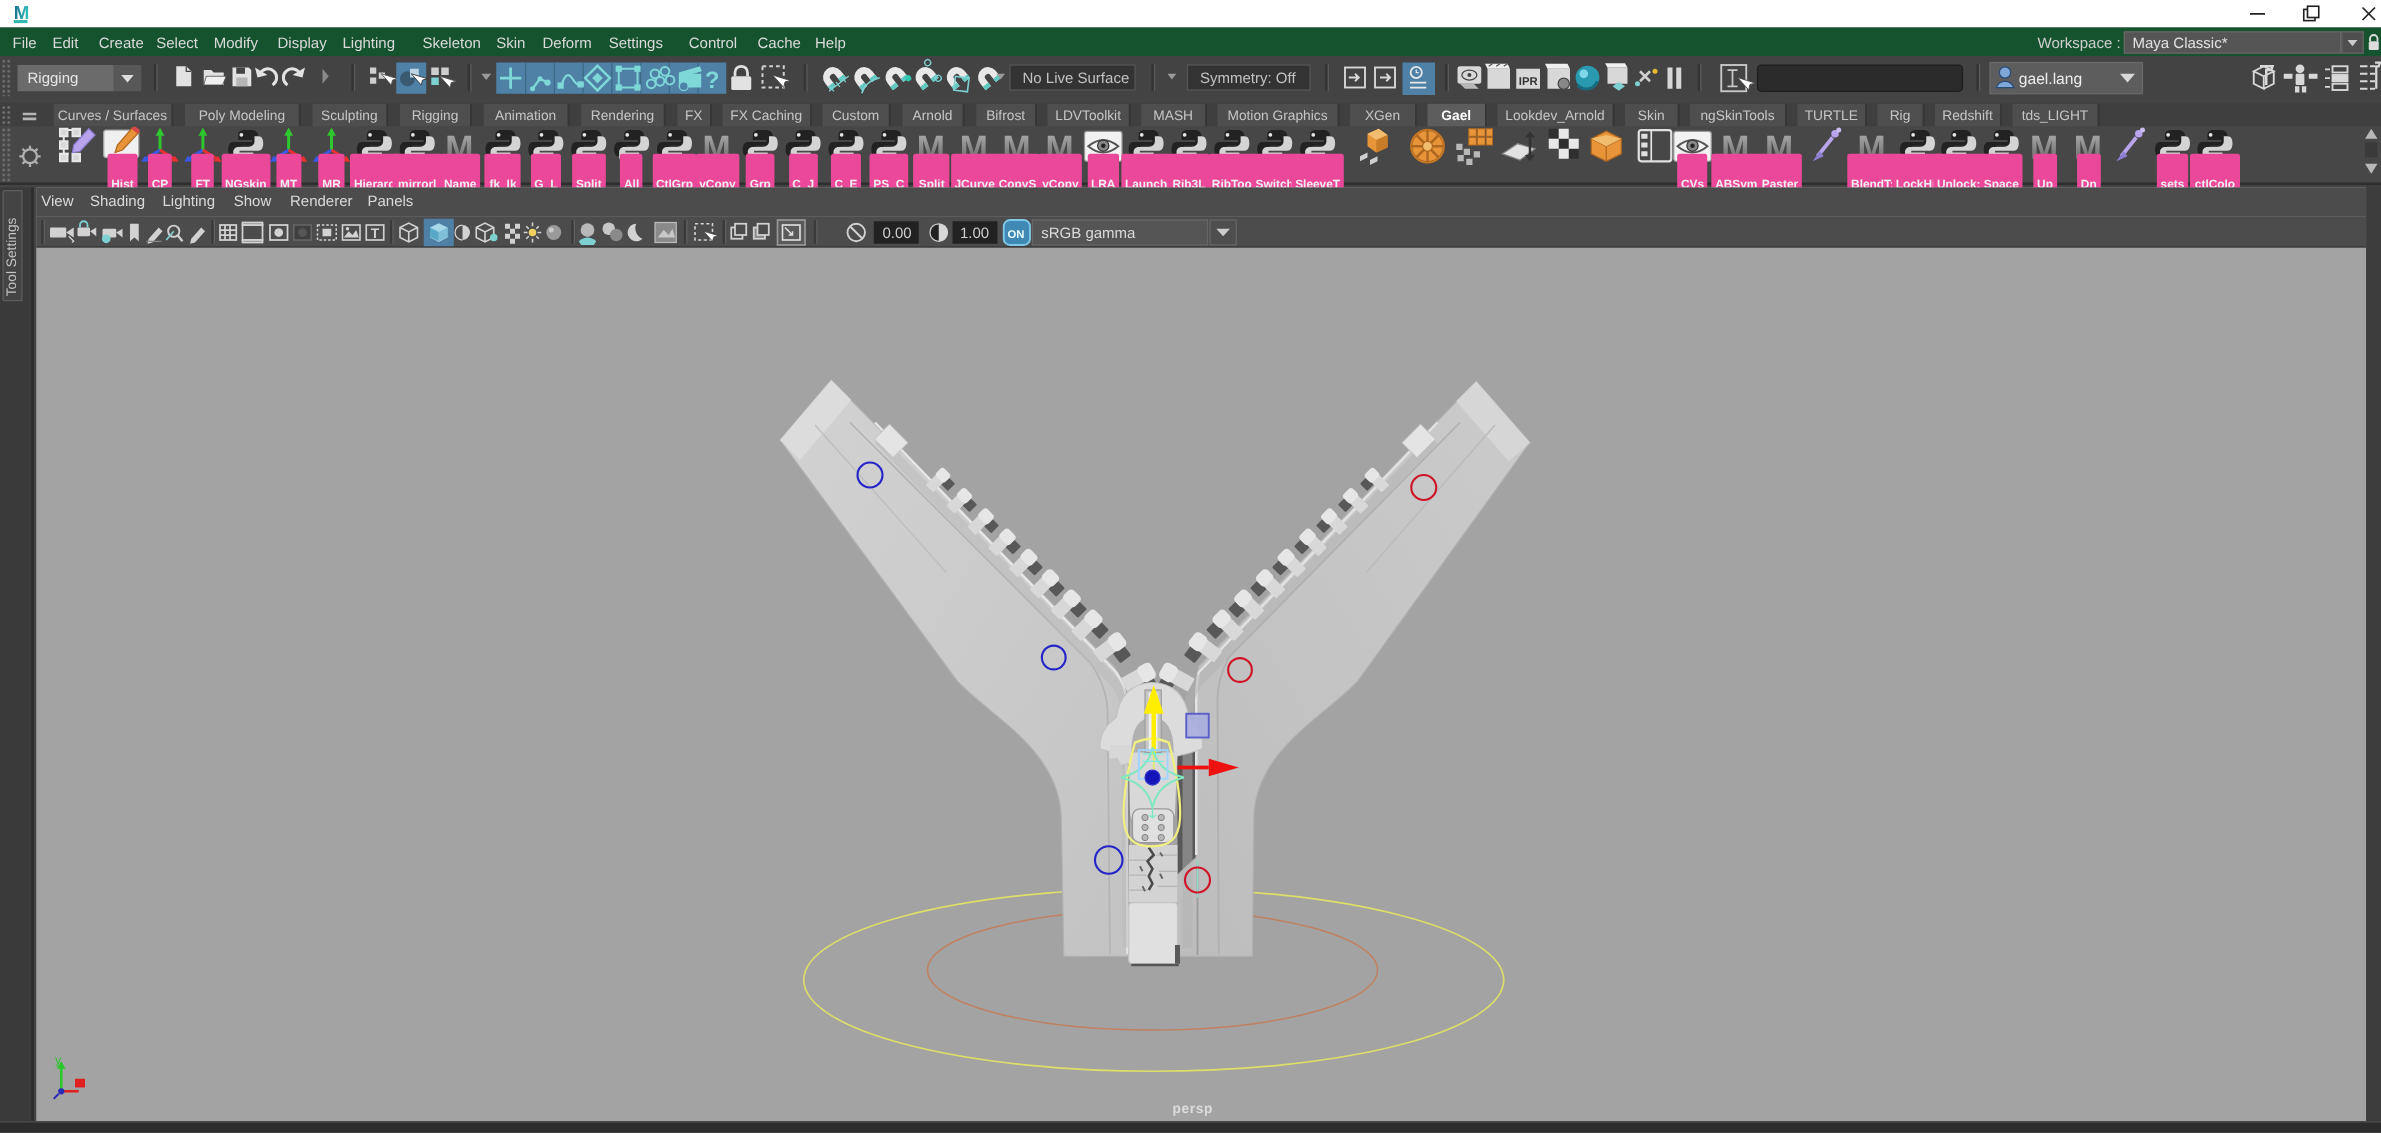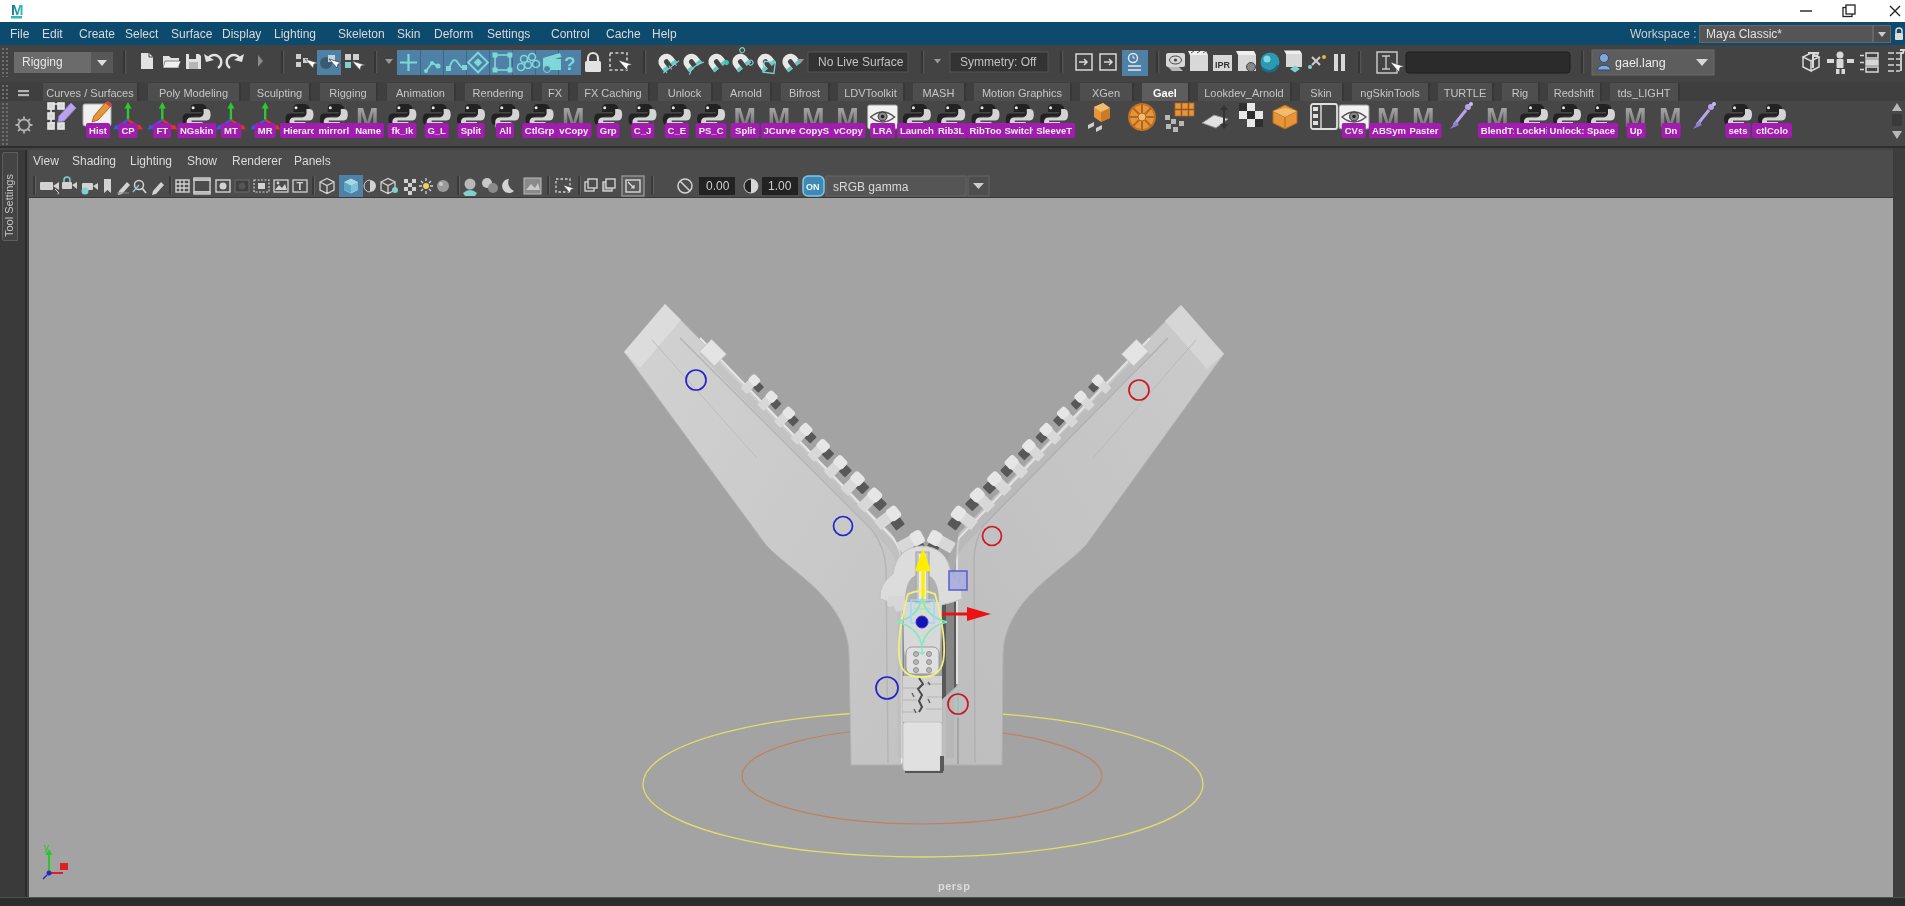--- a/index.html
+++ b/index.html
@@ -1,25 +1,25 @@
 <!DOCTYPE html>
 <html><head><meta charset="utf-8"><style>
 *{margin:0;padding:0;box-sizing:border-box}
 html,body{width:1905px;height:906px;overflow:hidden;background:#444;font-family:"Liberation Sans",sans-serif}
 .abs{position:absolute}
 #titlebar{position:absolute;left:0;top:0;width:1905px;height:22px;background:#fff;color:#111}
 #titlebar .t{position:absolute;left:24px;top:4px;font-size:12px;white-space:pre}
-#menubar{position:absolute;left:0;top:22px;width:1905px;height:23px;background:#0c4a6e}
+#menubar{position:absolute;left:0;top:22px;width:1905px;height:23px;background:#14532d}
 #menubar span.mi{position:absolute;top:5px;font-size:12px;color:#dadada}
 #statusline{position:absolute;left:0;top:45px;width:1905px;height:34px;background:#434343}
 #shelftabs{position:absolute;left:0;top:82px;width:1905px;height:22px;background:#3f3f3f}
 #shelficons{position:absolute;left:0;top:101px;width:1905px;height:47px;background:#474747;border-bottom:2px solid #2e2e2e}
 .tab{position:absolute;top:1px;height:21px;background:#4e4e4e;color:#c6c6c6;font-size:11px;text-align:center;line-height:20px;border-right:2px solid #373737}
 .tab.active{background:#5d5d5d;color:#fff;font-weight:bold}
-.chip{position:absolute;top:22px;height:15px;background:#a21caf;color:#eee;font-size:9.5px;font-weight:bold;line-height:15px;text-align:center;border-radius:2px;padding:0 3px;white-space:nowrap;transform:translateX(-50%)}
+.chip{position:absolute;top:22px;height:15px;background:#ec4899;color:#eee;font-size:9.5px;font-weight:bold;line-height:15px;text-align:center;border-radius:2px;padding:17px 3px;white-space:nowrap;transform:translateX(-50%)}
 #toolsettings{position:absolute;left:0;top:150px;width:27px;height:747px;background:#3a3a3a;border-right:2px solid #2c2c2c}
 #tstab{position:absolute;left:2px;top:2px;width:16px;height:89px;background:#444;border:1px solid #5e5e5e;border-radius:2px 0 0 2px}
 #panel{position:absolute;left:29px;top:150px;width:1864px;height:747px;background:#a3a3a3}
 #panelmenu{position:absolute;left:0;top:0;width:1864px;height:23px;background:#4c4c4c}
 #panelmenu span{position:absolute;top:4px;font-size:12px;color:#dadada}
 #paneltools{position:absolute;left:0;top:23px;width:1864px;height:25px;background:#4c4c4c;border-bottom:1px solid #383838}
 #bottomstrip{position:absolute;left:0;top:897px;width:1905px;height:9px;background:#2d2d2d;border-top:1px solid #505050}
 .grip{position:absolute;left:1px;width:8px;background-image:radial-gradient(circle at 2px 2px,#6e6e6e 1px,transparent 1.2px);background-size:4px 4px}
 </style></head><body>
 
@@ -37,21 +37,21 @@
       <rect x="1843" y="7.5" width="9" height="9" fill="none" stroke="#222" stroke-width="1.3"></rect>
       <rect x="1846" y="5" width="9" height="9" fill="#fff" stroke="#222" stroke-width="1.3"></rect>
       <path d="M1890 6 l10 10 M1900 6 l-10 10" stroke="#222" stroke-width="1.4"></path>
     </svg>
 </div>
 <div id="menubar">
 <span class="mi" style="left:10px">File</span>
 <span class="mi" style="left:42px">Edit</span>
 <span class="mi" style="left:79px">Create</span>
 <span class="mi" style="left:125px">Select</span>
-<span class="mi" style="left:171px">Surface</span>
+<span class="mi" style="left:171px">Modify</span>
 <span class="mi" style="left:222px">Display</span>
 <span class="mi" style="left:274px">Lighting</span>
 <span class="mi" style="left:338px">Skeleton</span>
 <span class="mi" style="left:397px">Skin</span>
 <span class="mi" style="left:434px">Deform</span>
 <span class="mi" style="left:487px">Settings</span>
 <span class="mi" style="left:551px">Control</span>
 <span class="mi" style="left:606px">Cache</span>
 <span class="mi" style="left:652px">Help</span>
 <span class="mi" style="left:1630px;color:#cfcfcf">Workspace :</span>
@@ -281,21 +281,21 @@
       <rect width="11" height="2.2" y="4" fill="#b5b5b5"></rect>
     </svg>
 <div class="tab" style="left:43px;width:96px">Curves / Surfaces</div>
 <div class="tab" style="left:148px;width:93px">Poly Modeling</div>
 <div class="tab" style="left:250px;width:61px">Sculpting</div>
 <div class="tab" style="left:320px;width:58px">Rigging</div>
 <div class="tab" style="left:387px;width:69px">Animation</div>
 <div class="tab" style="left:465px;width:68px">Rendering</div>
 <div class="tab" style="left:542px;width:28px">FX</div>
 <div class="tab" style="left:578px;width:72px">FX Caching</div>
-<div class="tab" style="left:658px;width:55px">Unlock</div>
+<div class="tab" style="left:658px;width:55px">Custom</div>
 <div class="tab" style="left:722px;width:50px">Arnold</div>
 <div class="tab" style="left:781px;width:49px">Bifrost</div>
 <div class="tab" style="left:838px;width:67px">LDVToolkit</div>
 <div class="tab" style="left:913px;width:53px">MASH</div>
 <div class="tab" style="left:974px;width:98px">Motion Graphics</div>
 <div class="tab" style="left:1080px;width:54px">XGen</div>
 <div class="tab active" style="left:1142px;width:48px">Gael</div>
 <div class="tab" style="left:1198px;width:94px">Lookdev_Arnold</div>
 <div class="tab" style="left:1300px;width:44px">Skin</div>
 <div class="tab" style="left:1352px;width:78px">ngSkinTools</div>

